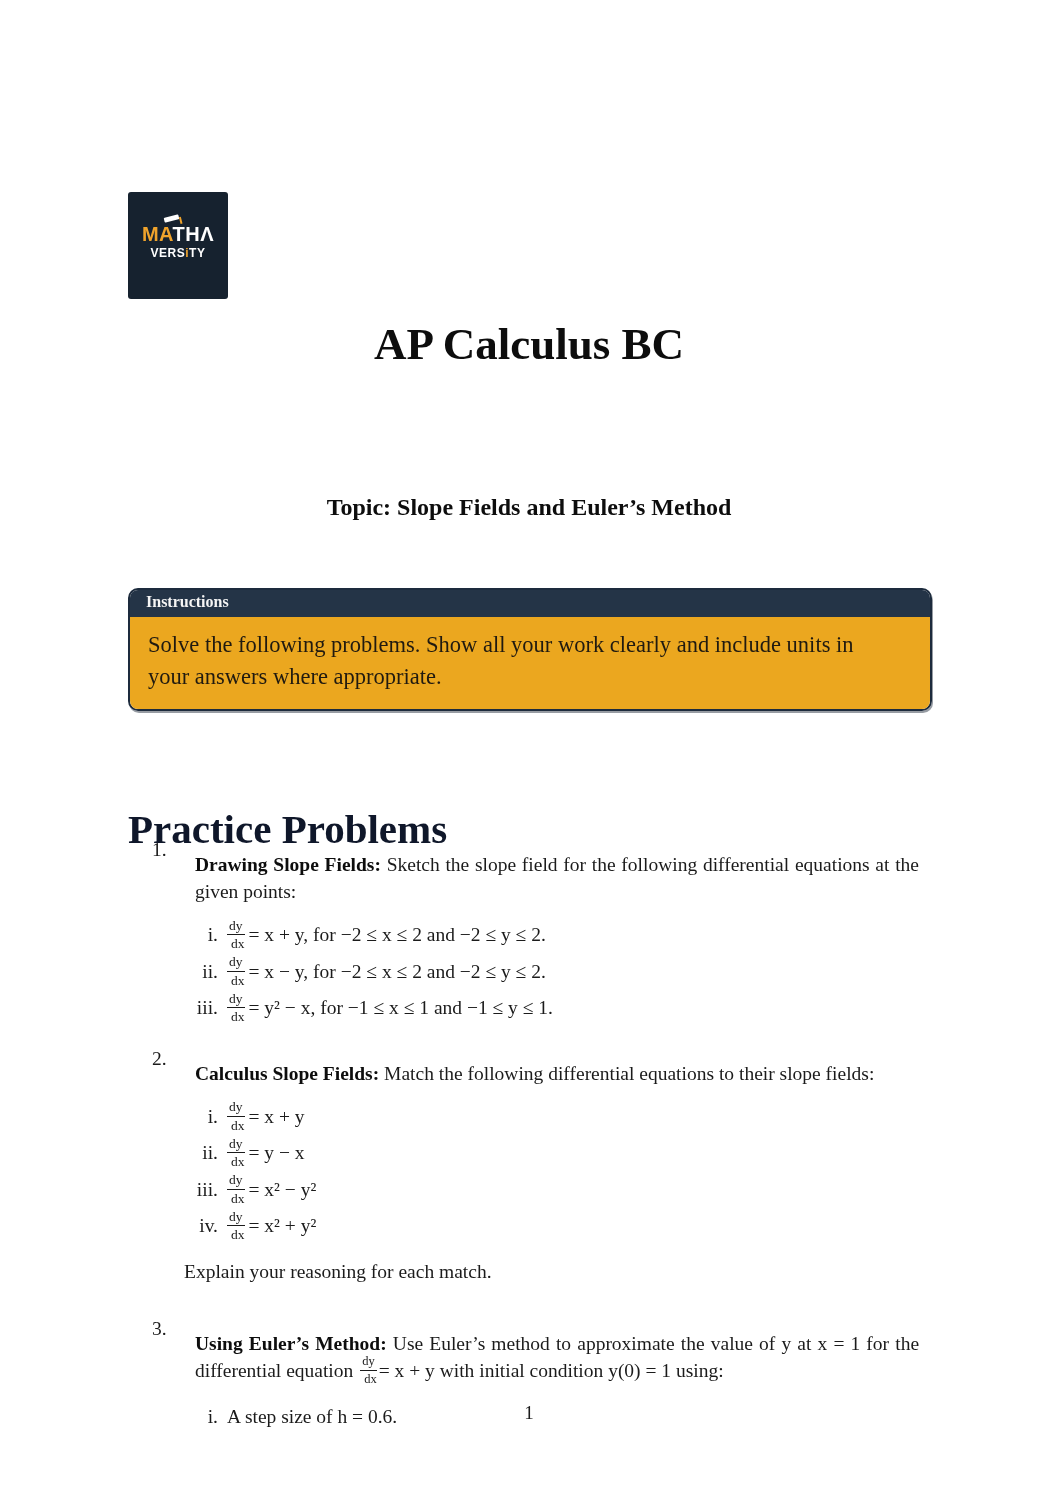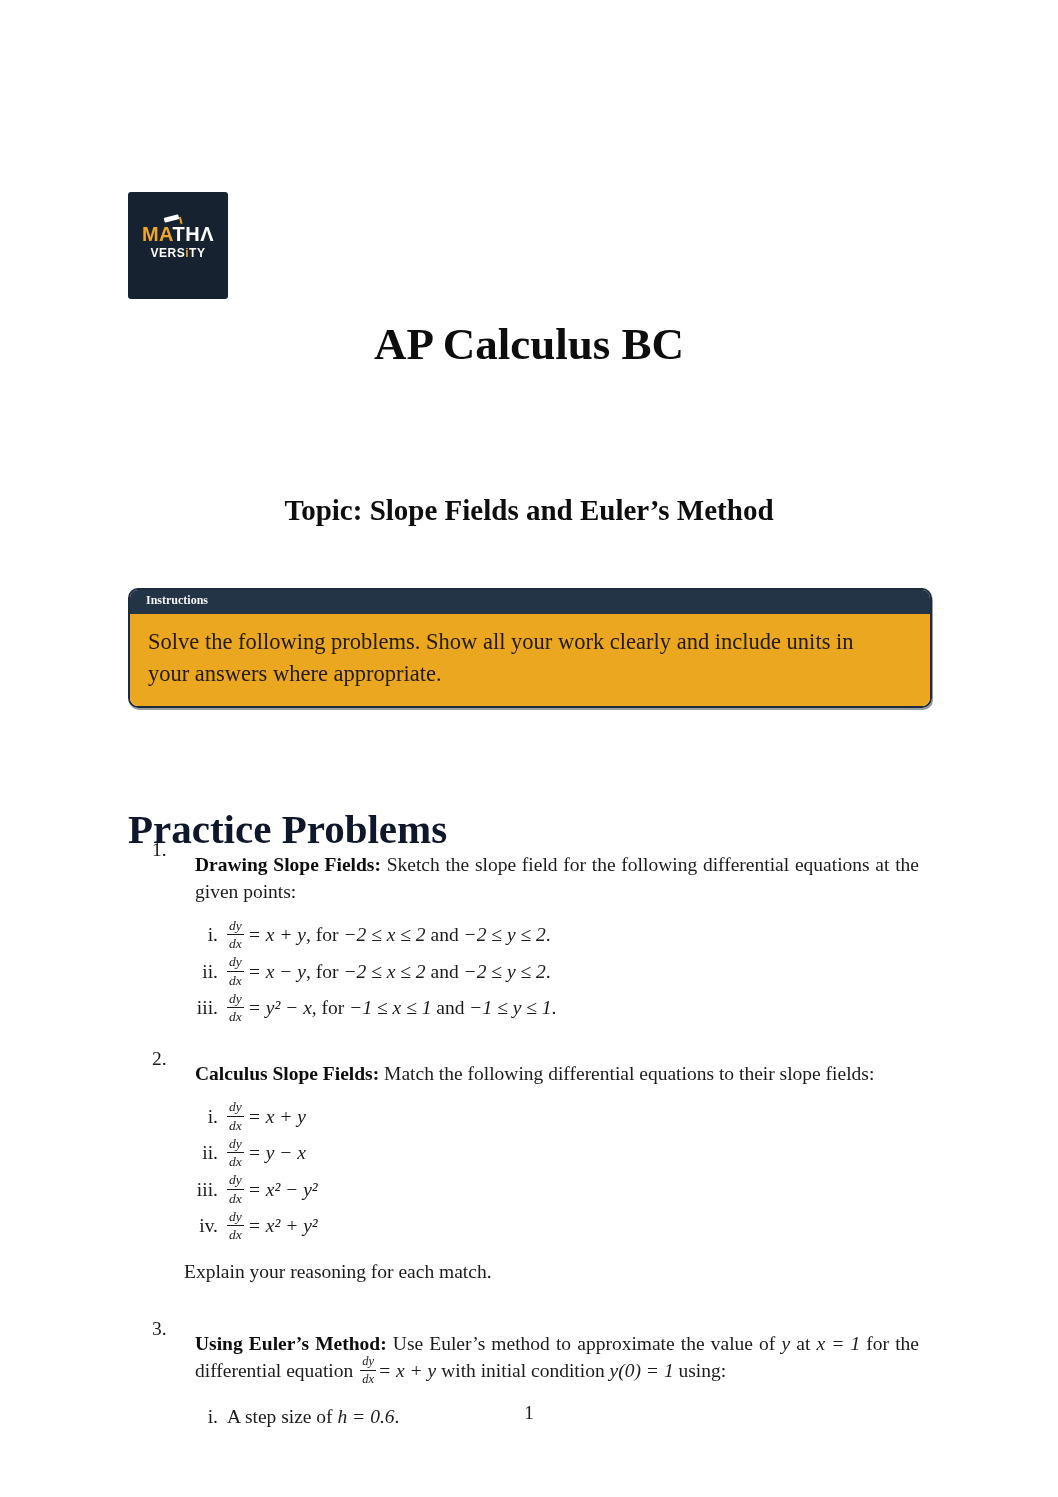--- a/index.html
+++ b/index.html
@@ -68,40 +68,40 @@
     text-align: center;
     font-size: 45px;
     font-weight: bold;
     color: #0d0d0d;
   }
   .doc-topic {
     position: absolute;
     left: 0; top: 494px;
     width: 100%;
     text-align: center;
-    font-size: 29px;
+    font-size: 24px;
     font-weight: bold;
     color: #0d0d0d;
   }
 
   
   .instr {
     position: absolute;
     left: 128px; top: 588px;
     width: 804px;
     box-sizing: border-box;
     border: 2px solid #1d2b3d;
     border-radius: 10px;
     overflow: hidden;
     box-shadow: 1px 2px 0 rgba(25,35,50,0.45);
   }
   .instr-head {
     background: #243447;
     color: #f5f5f5;
-    font-size: 12px;
+    font-size: 16px;
     font-weight: bold;
     padding: 3px 16px 6px 16px;
   }
   .instr-body {
     background: #ebA71f;
     color: #201a10;
     font-size: 22.5px;
     line-height: 32px;
     padding: 12px 35px 16px 18px;
   }
@@ -126,27 +126,26 @@
   .problem { display: flex; margin-bottom: 15px; }
   .pnum { width: 28px; flex: 0 0 28px; }
   .pbody { flex: 1; }
   .ptext { margin: 15px; text-align: justify; }
   .ptext b { color: #0d0d0d; }
 
   .sublist { margin-top: 12px; margin-bottom: 2px; }
   .sub { margin: 4px 0; line-height: 30px; white-space: nowrap; }
   .rnum { display: inline-block; width: 38px; text-align: right; margin-right: 9px; }
 
-  .mi { font-style: italic; }
+  .mi { }
 
   .frac {
     display: inline-block;
     vertical-align: middle;
-    text-align: center;
-    font-style: italic;
+    text-align: right;
     line-height: 1;
     margin: 0 4px 0 0;
     transform: translateY(-2px);
   }
   .frac .ftop {
     display: block;
     font-size: 13.5px;
     padding: 0 2px 2px 2px;
     border-bottom: 1.3px solid #1b1b1b;
   }

